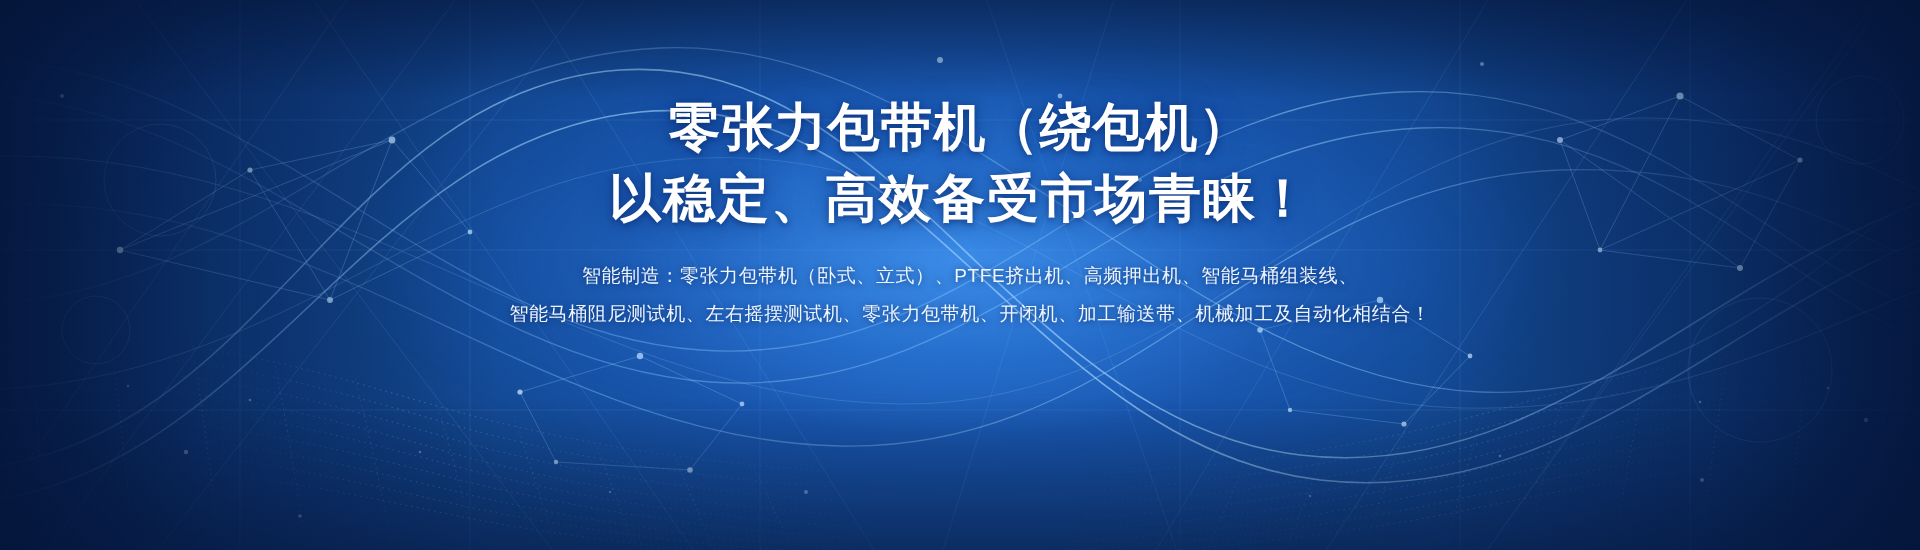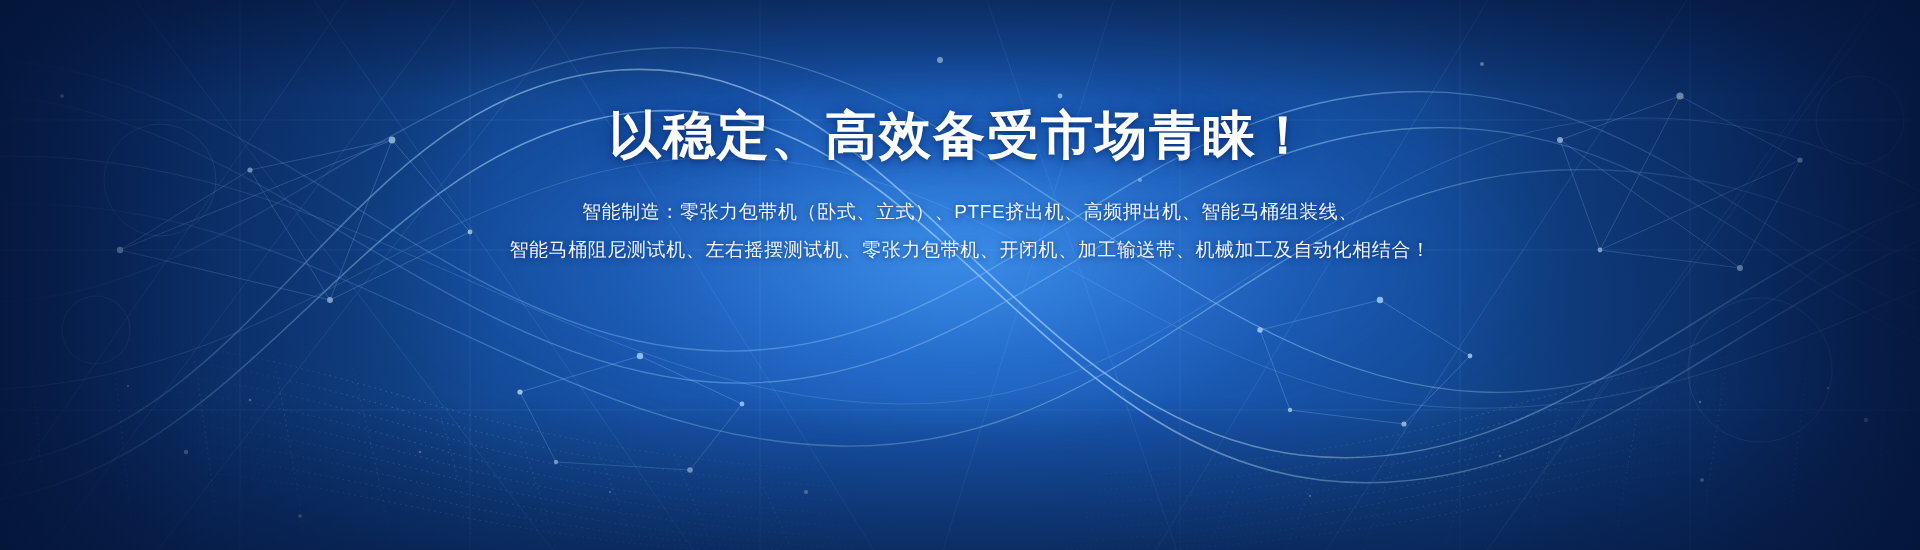--- a/index.html
+++ b/index.html
@@ -286,20 +286,21 @@
         <circle cx="1310" cy="496" r="1.2"></circle>
           <circle cx="1828" cy="388" r="1.2"></circle>
       </g>
     </svg>
   </div>
 
   <div class="center-glow"></div>
   <div class="vignette"></div>
 
   <div class="content">
+    <div class="headline">零张力包带机（绕包机）</div>
     <div class="headline headline-line2">以稳定、高效备受市场青睐！</div>
     <div class="subcopy">
       <span class="subcopy-line">智能制造：零张力包带机（卧式、立式）、PTFE挤出机、高频押出机、智能马桶组装线、</span>
       <span class="subcopy-line">智能马桶阻尼测试机、左右摇摆测试机、零张力包带机、开闭机、加工输送带、机械加工及自动化相结合！</span>
     </div>
   </div>
 
 </div>
 
 </body></html>

